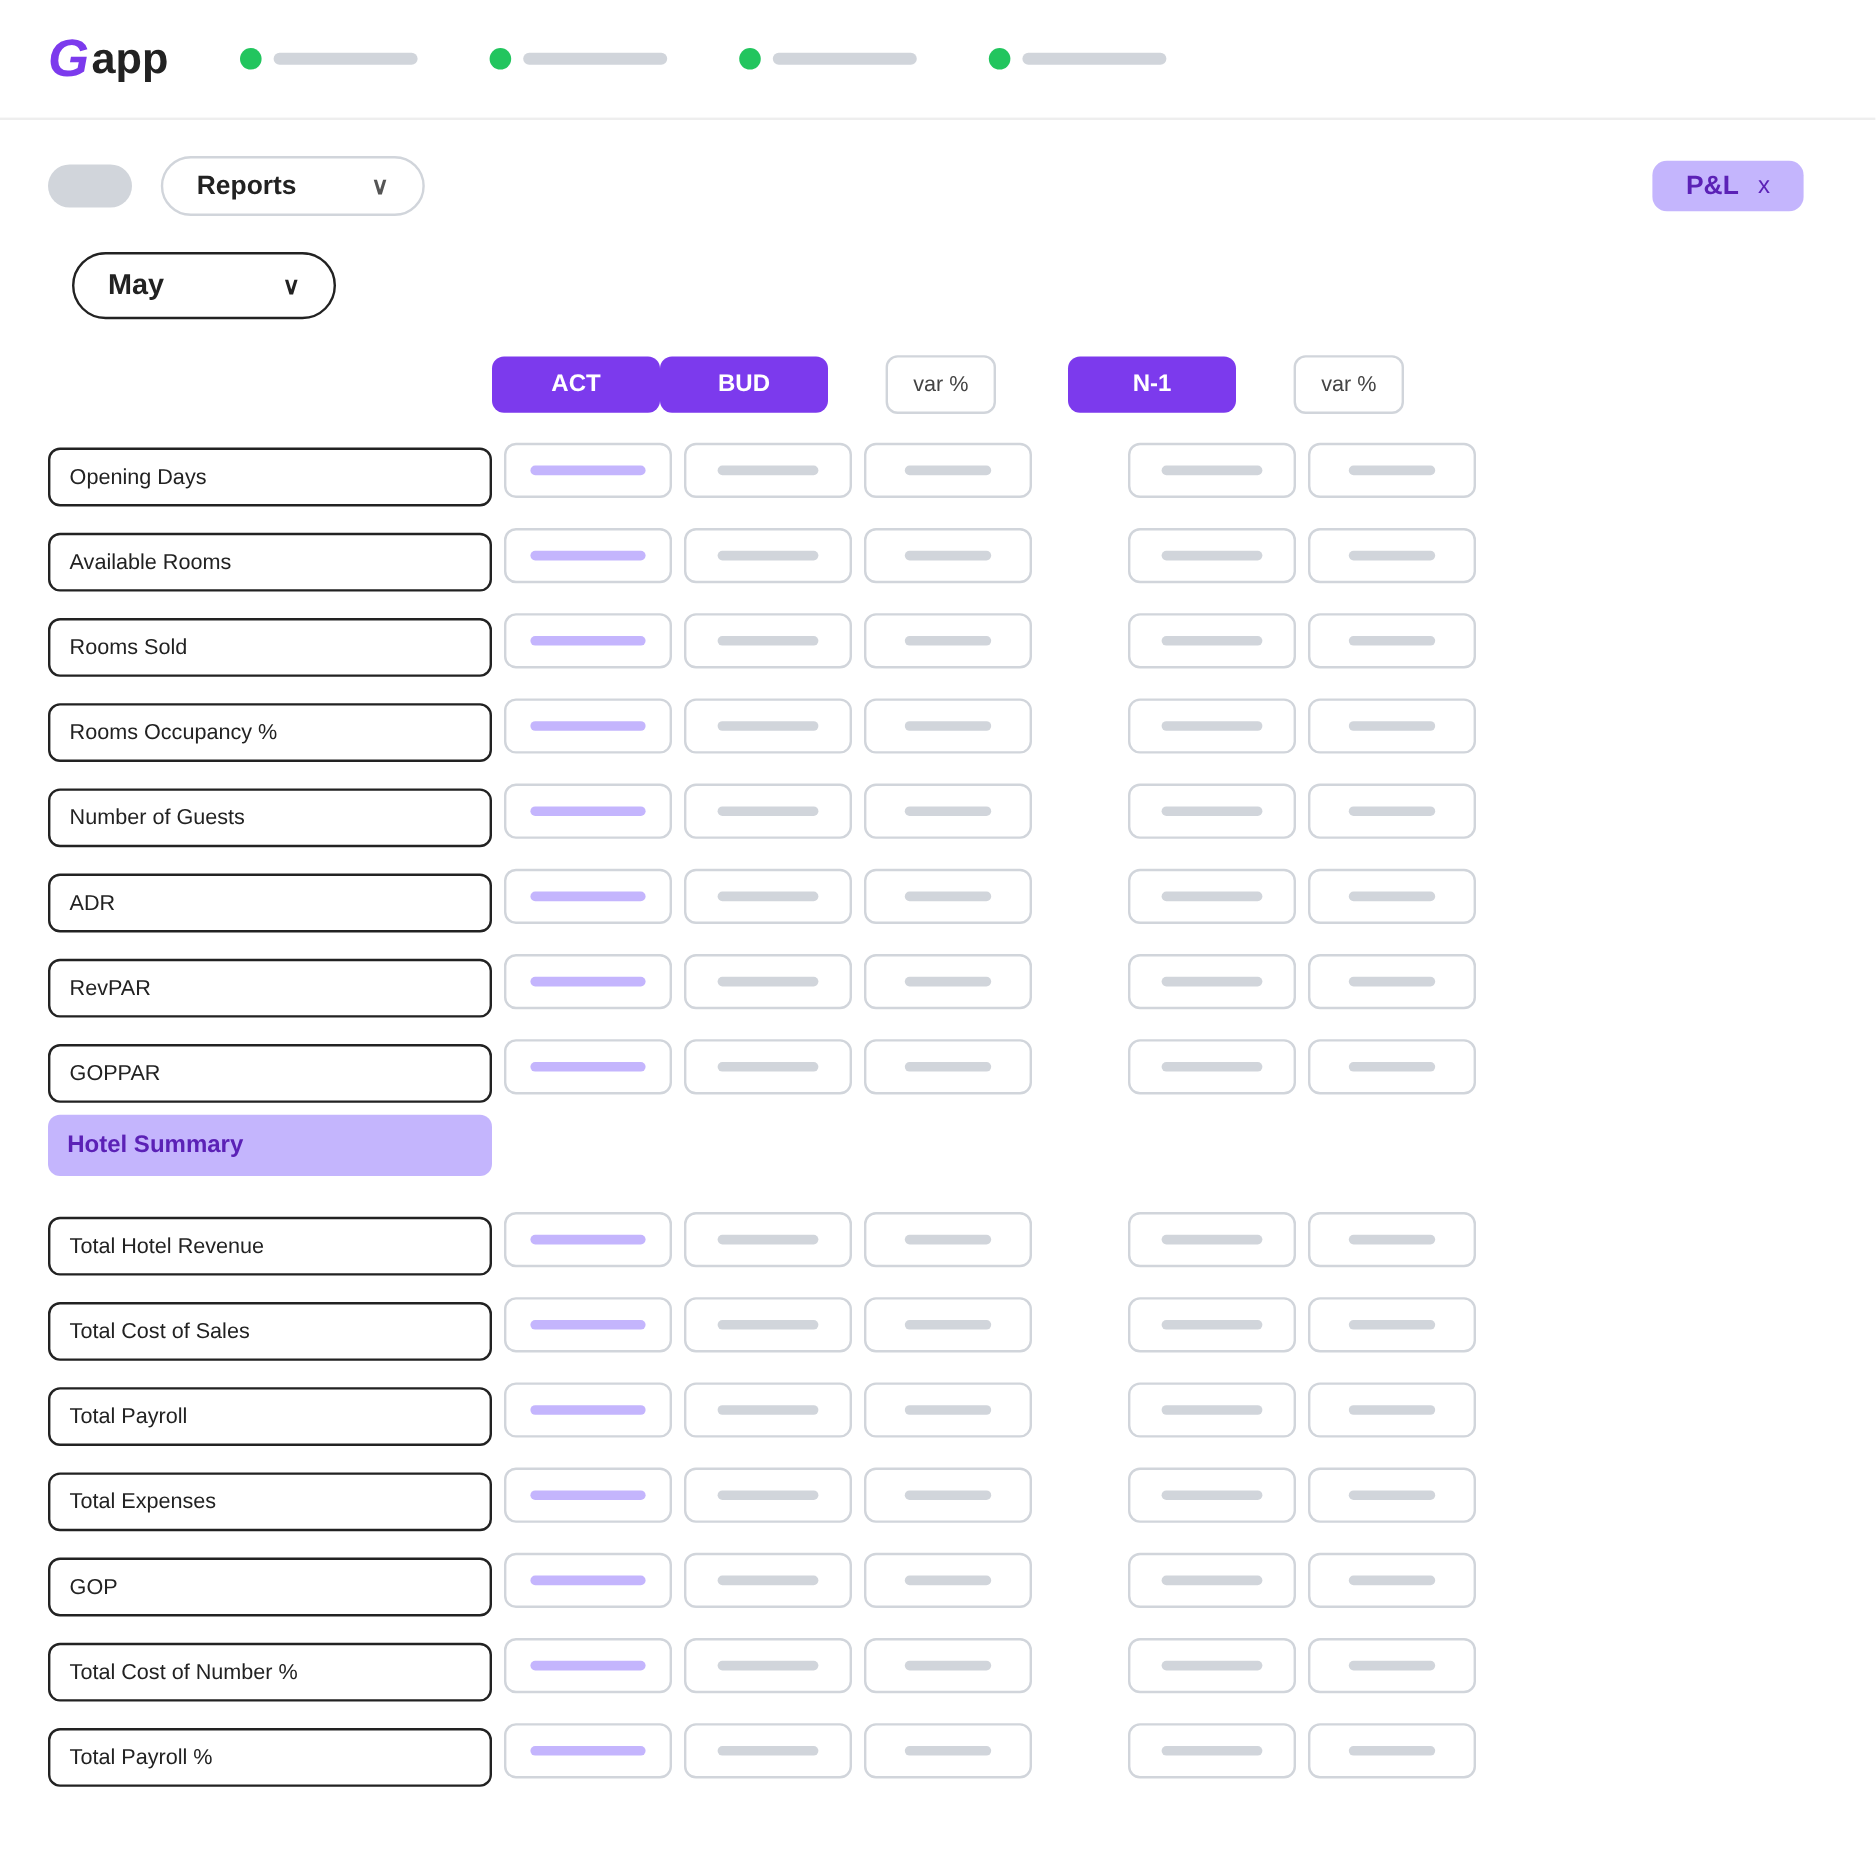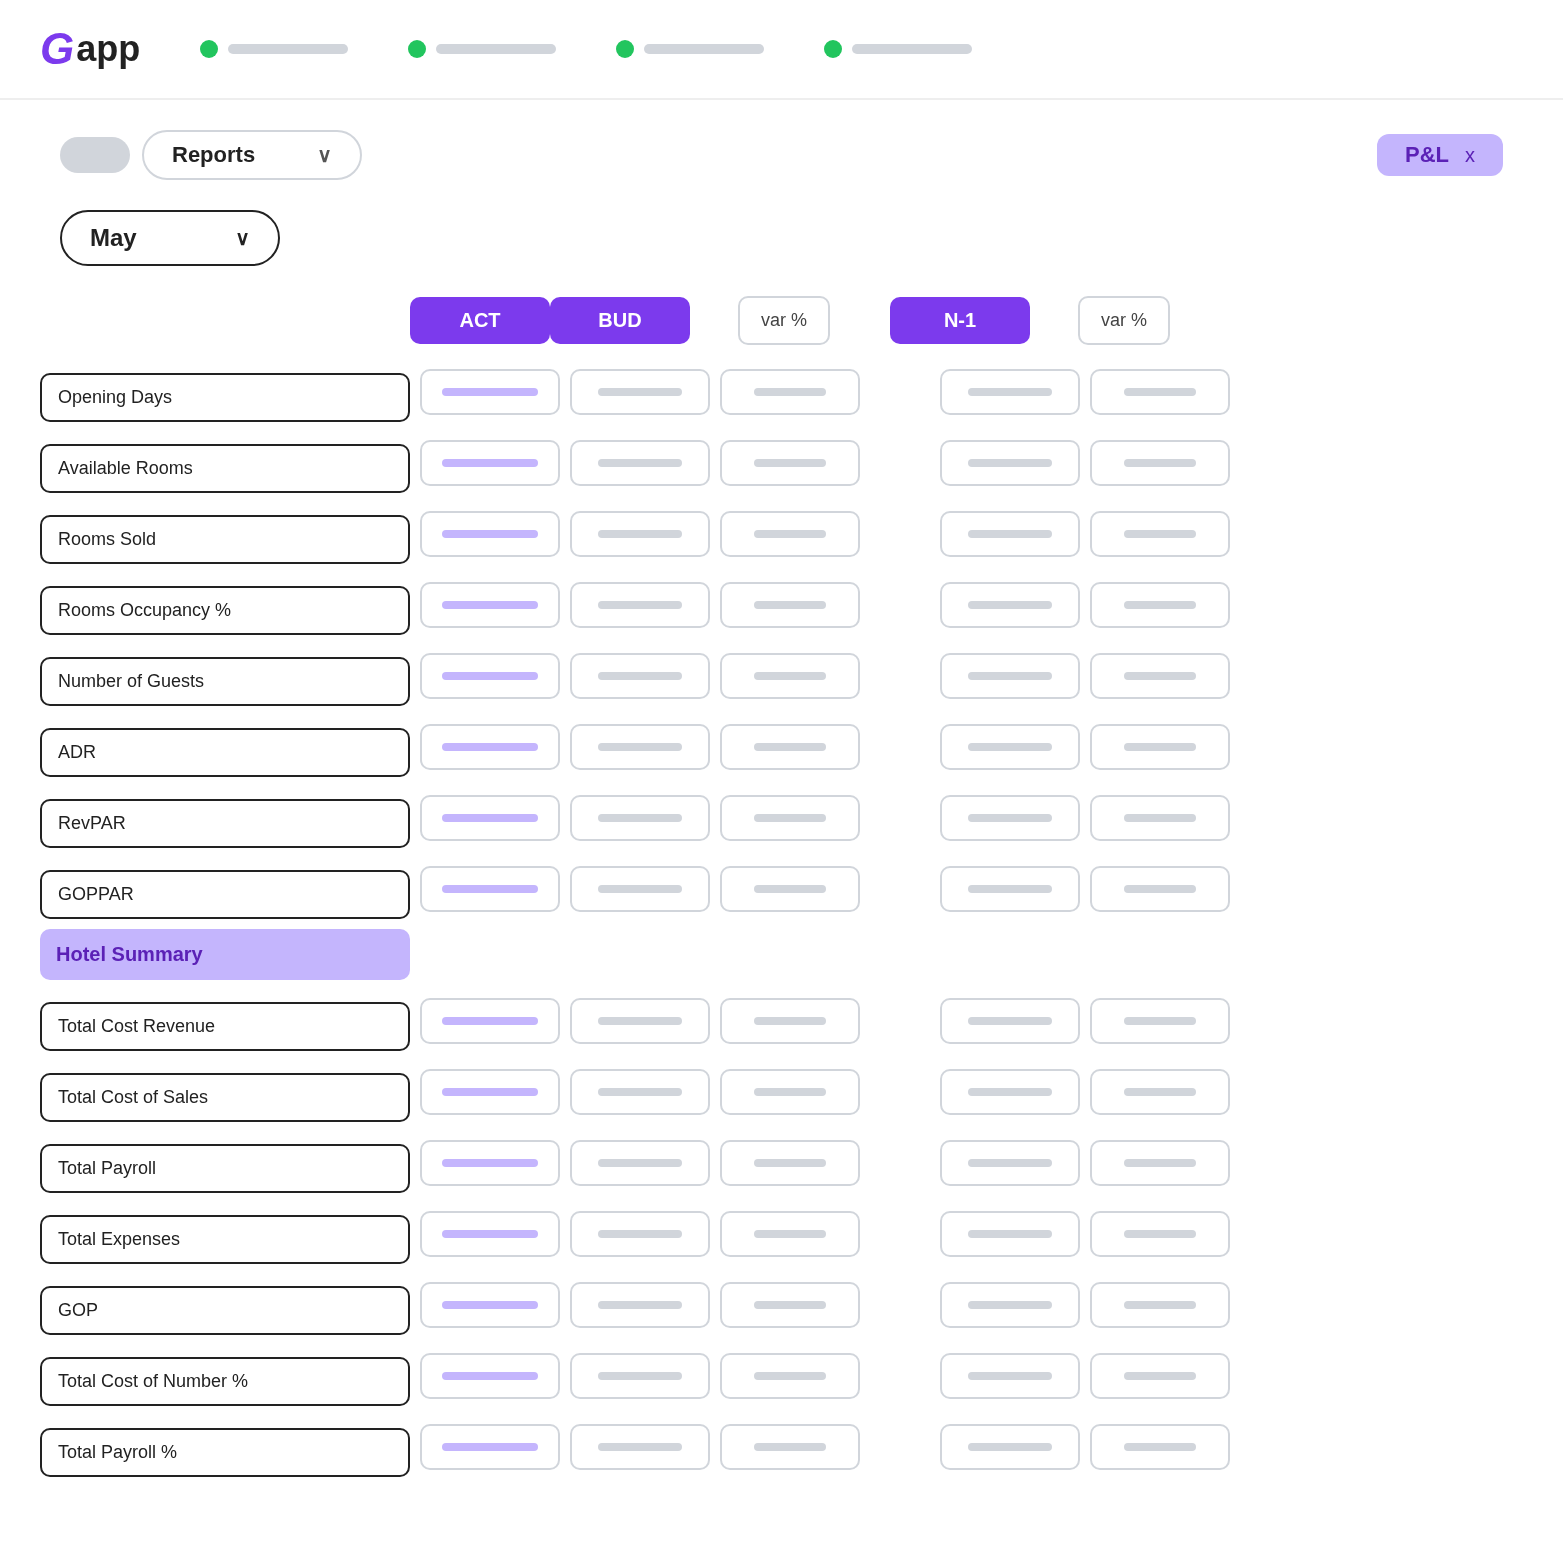--- a/index.html
+++ b/index.html
@@ -40,22 +40,22 @@
       width: 120px;
       height: 10px;
       border-radius: 6px;
       background: #d1d5db;
     }
 
     
     .toolbar {
       display: flex;
       align-items: center;
-      padding: 30px 60px 20px 60px;
-      gap: 12px;
+      padding: 30px 60px 20px 40px;
+      gap: 24px;
     }
     .toggle-btn {
       width: 70px;
       height: 36px;
       background: #d1d5db;
       border-radius: 20px;
       border: none;
       cursor: pointer;
     }
     .reports-dropdown {
@@ -198,21 +198,21 @@
     }
 
     
     .section-header {
       background: #c4b5fd;
       color: #5b21b6;
       border-radius: 10px;
       padding: 14px 16px;
       font-size: 20px;
       font-weight: 700;
-      margin-bottom: 10px;
+      margin-bottom: 22px;
       margin-top: 6px;
       width: 370px;
     }
 
     
     .logo-wrap {
       display: flex;
       align-items: center;
       gap: 2px;
     }
@@ -443,21 +443,21 @@
         <div class="cell-bar-med"></div>
       </div>
     <div class="cell-value">
         <div class="cell-bar-sm"></div>
       </div>
   </div>
 
   <div class="section-header">Hotel Summary</div>
 
   <div class="data-row">
-    <div class="row-label">Total Cost Revenue</div>
+    <div class="row-label">Total Hotel Revenue</div>
     <div class="cell-value">
         <div class="cell-bar"></div>
       </div>
     <div class="cell-value">
         <div class="cell-bar-med"></div>
       </div>
     <div class="cell-value">
         <div class="cell-bar-sm"></div>
       </div>
     <div class="col-spacer"></div>

